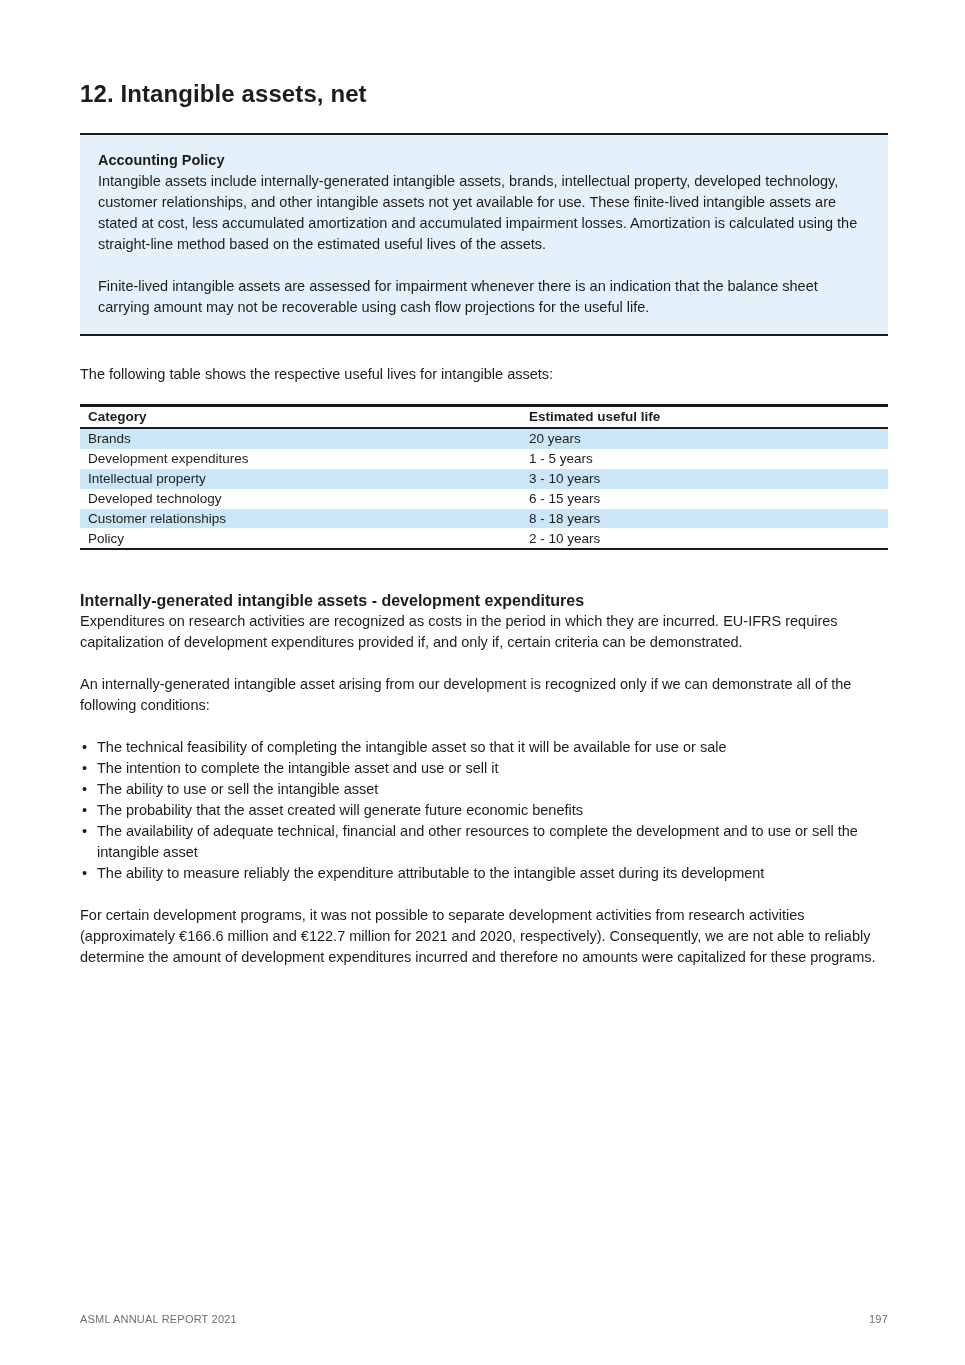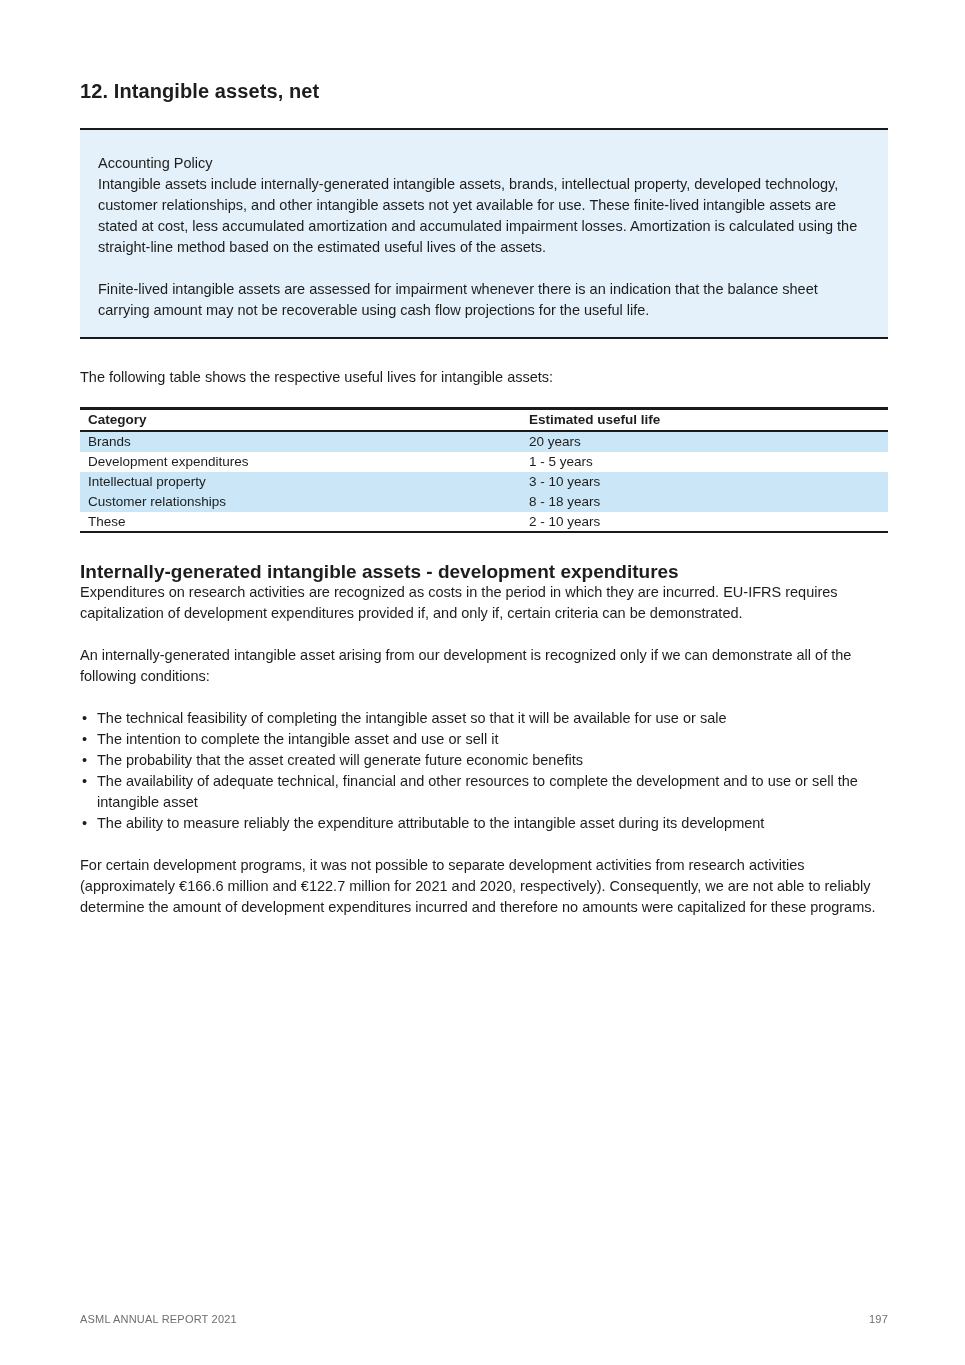--- a/index.html
+++ b/index.html
@@ -11,34 +11,34 @@
     color: #1d1d1b;
     overflow: hidden;
   }
   .content {
     position: absolute;
     left: 80px; top: 0;
     width: 808px;
   }
   .page-title {
     margin-top: 80px;
-    font-size: 20px;
+    font-size: 24px;
     font-weight: bold;
     letter-spacing: 0.1px;
   }
   .policy-box {
     margin-top: 25px;
     background: #e4f1fb;
     border-top: 2px solid #1a1a1a;
     border-bottom: 2px solid #1a1a1a;
     padding: 15px 18px 16px 18px;
     font-size: 14.5px;
     line-height: 21px;
   }
-  .policy-heading { font-weight: normal; margin-top: 8px; }
+  .policy-heading { font-weight: bold; }
   .policy-para { margin: 0; }
   .policy-para + .policy-para { margin-top: 21px; }
   .table-intro {
     margin-top: 28px;
     font-size: 14.5px;
     line-height: 21px;
   }
   table.useful-lives {
     margin-top: 19px;
     width: 100%;
@@ -55,22 +55,22 @@
     line-height: 14px;
   }
   table.useful-lives th.col-life { text-align: left; }
   table.useful-lives td {
     padding: 3.2px 6px 3.2px 8px;
     line-height: 13.5px;
   }
   table.useful-lives td.cell-life { }
   table.useful-lives tr.striped { background: #cbe7f7; }
   .section-heading {
-    margin-top: 28px;
-    font-size: 19px;
+    margin-top: 40px;
+    font-size: 16px;
     font-weight: bold;
     line-height: 21px;
   }
   .para {
     font-size: 14.5px;
     line-height: 21px;
   }
   .para.gap { margin-top: 21px; }
   ul.conditions {
     list-style: none;
@@ -127,40 +127,45 @@
         <td class="cell-life">20 years</td>
       </tr>
       <tr>
         <td>Development expenditures</td>
         <td class="cell-life">1 - 5 years</td>
       </tr>
       <tr class="striped">
         <td>Intellectual property</td>
         <td class="cell-life">3 - 10 years</td>
       </tr>
+      <tr>
+        <td>Developed technology</td>
+        <td class="cell-life">6 - 15 years</td>
+      </tr>
       <tr class="striped">
         <td>Customer relationships</td>
         <td class="cell-life">8 - 18 years</td>
       </tr>
       <tr>
-        <td>These</td>
+        <td>Policy</td>
         <td class="cell-life">2 - 10 years</td>
       </tr>
     </tbody>
   </table>
 
   <h2 class="section-heading">Internally-generated intangible assets - development expenditures</h2>
 
   <p class="para">Expenditures on research activities are recognized as costs in the period in which they are incurred. EU-IFRS requires capitalization of development expenditures provided if, and only if, certain criteria can be demonstrated.</p>
 
   <p class="para gap">An internally-generated intangible asset arising from our development is recognized only if we can demonstrate all of the following conditions:</p>
 
   <ul class="conditions">
     <li>The technical feasibility of completing the intangible asset so that it will be available for use or sale</li>
     <li>The intention to complete the intangible asset and use or sell it</li>
+    <li>The ability to use or sell the intangible asset</li>
     <li>The probability that the asset created will generate future economic benefits</li>
     <li>The availability of adequate technical, financial and other resources to complete the development and to use or sell the intangible asset</li>
     <li>The ability to measure reliably the expenditure attributable to the intangible asset during its development</li>
   </ul>
 
   <p class="para gap">For certain development programs, it was not possible to separate development activities from research activities (approximately €166.6 million and €122.7 million for 2021 and 2020, respectively). Consequently, we are not able to reliably determine the amount of development expenditures incurred and therefore no amounts were capitalized for these programs.</p>
 
 </div>
 
 <div class="footer">

